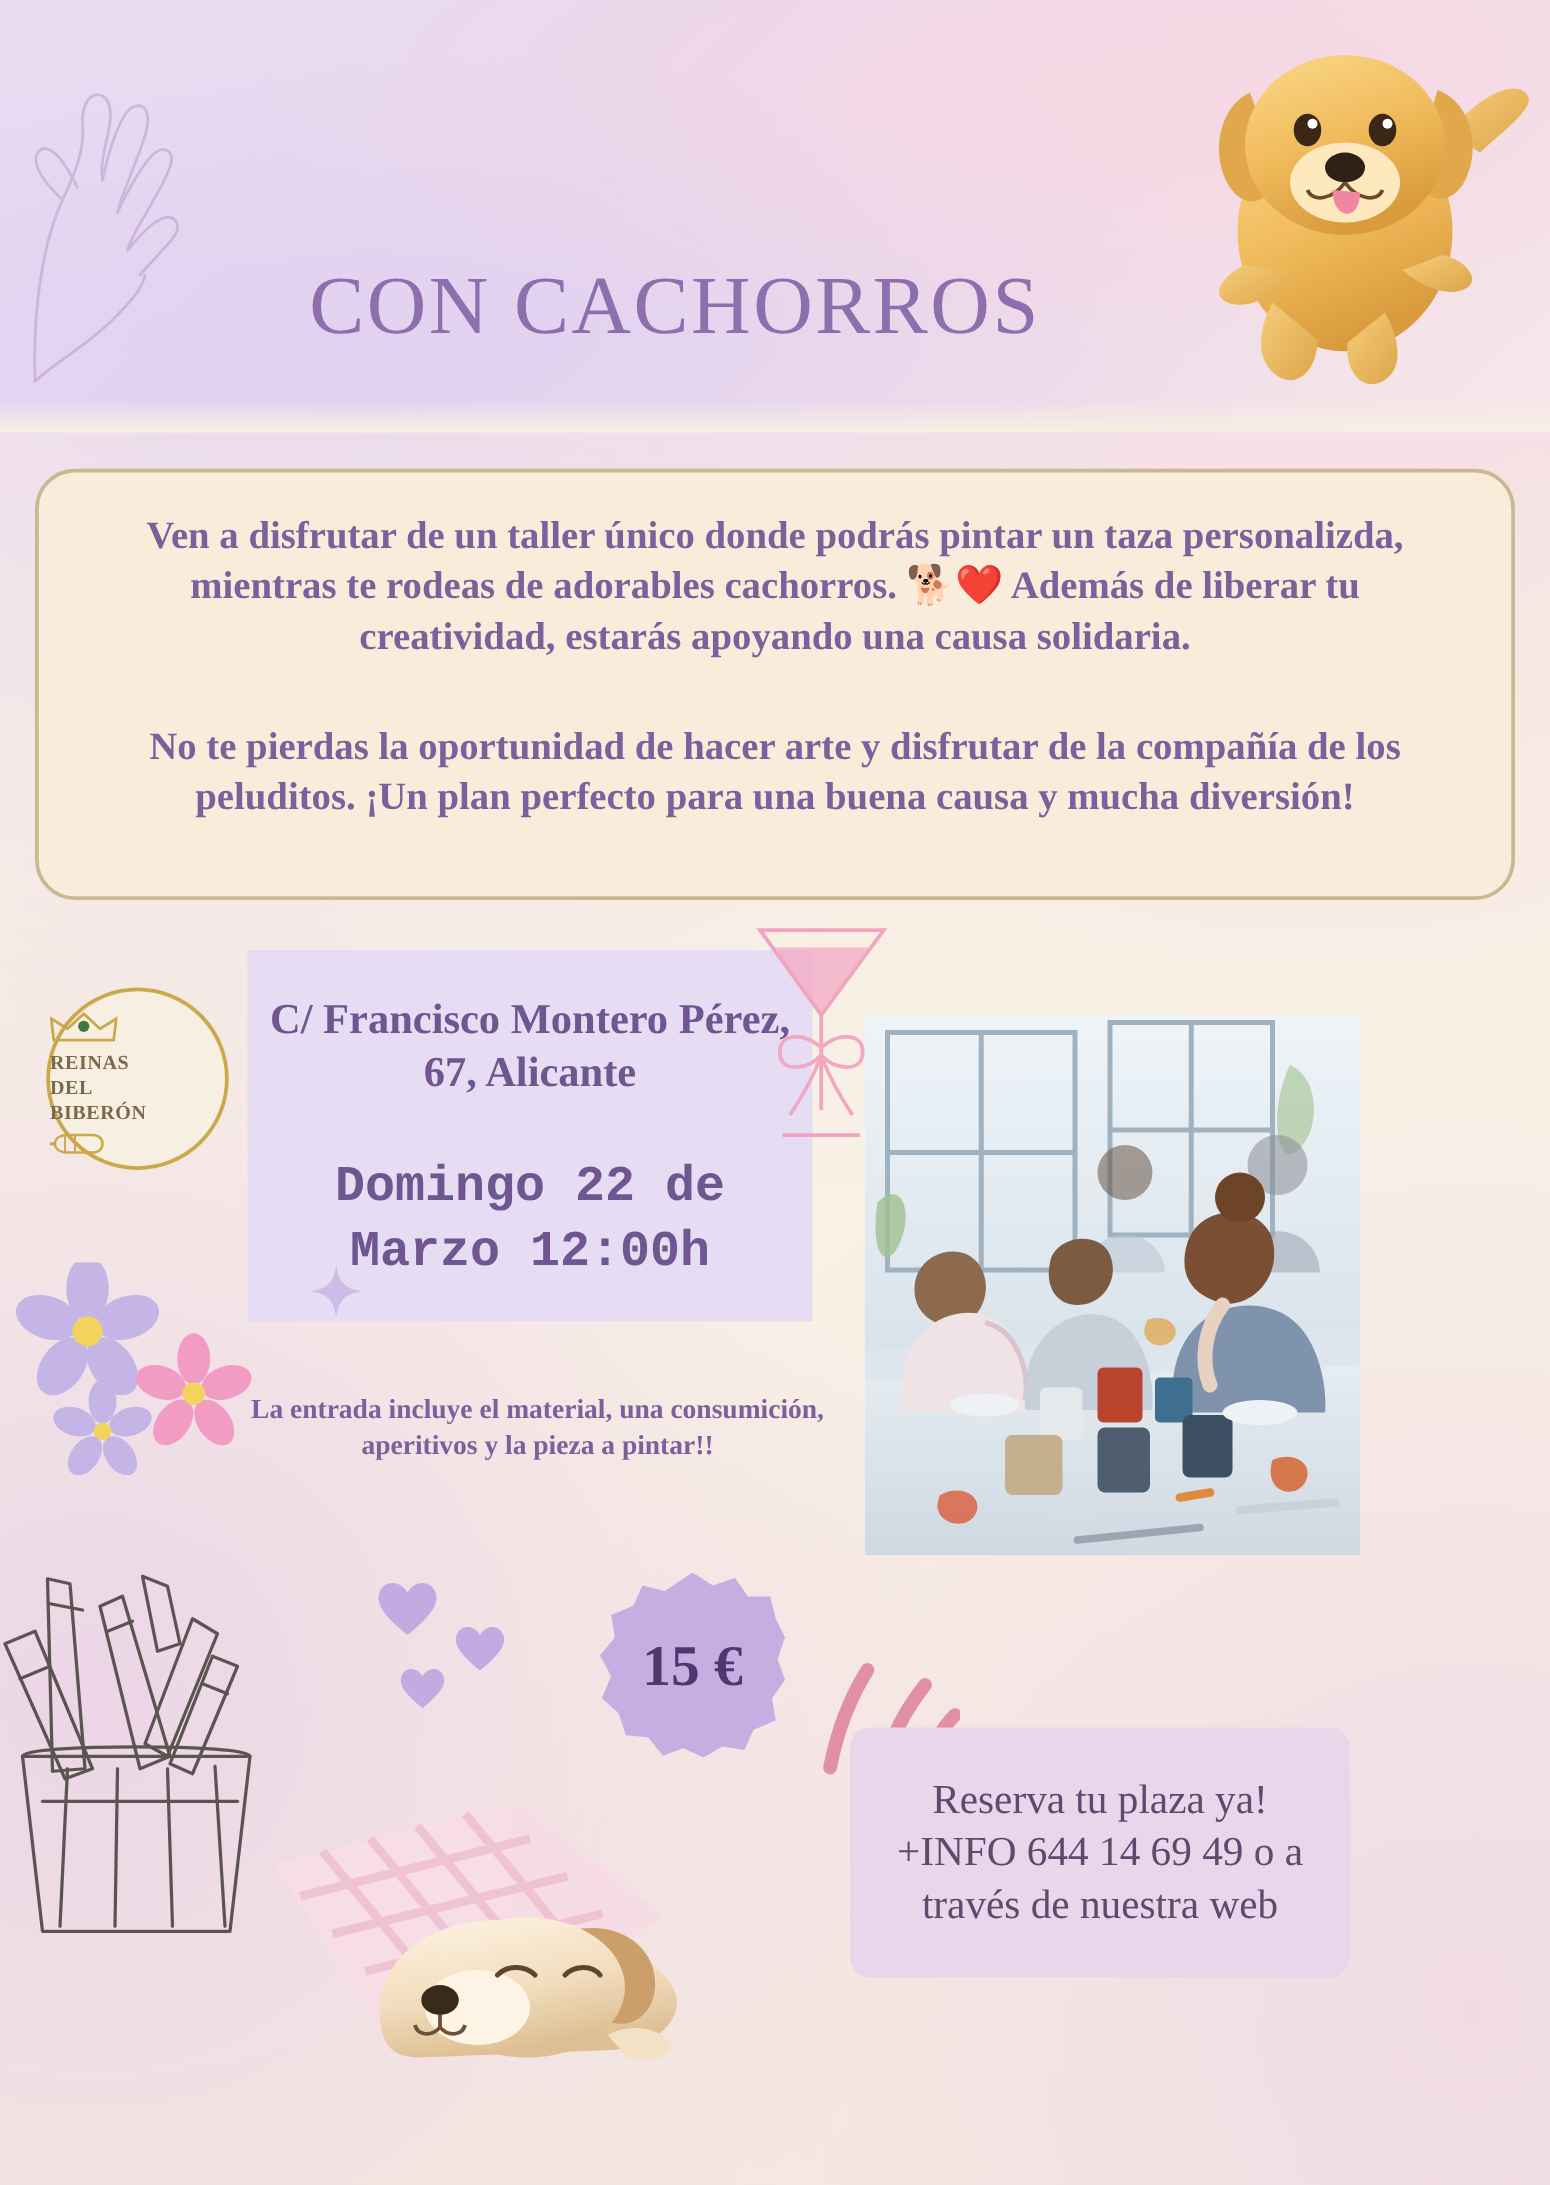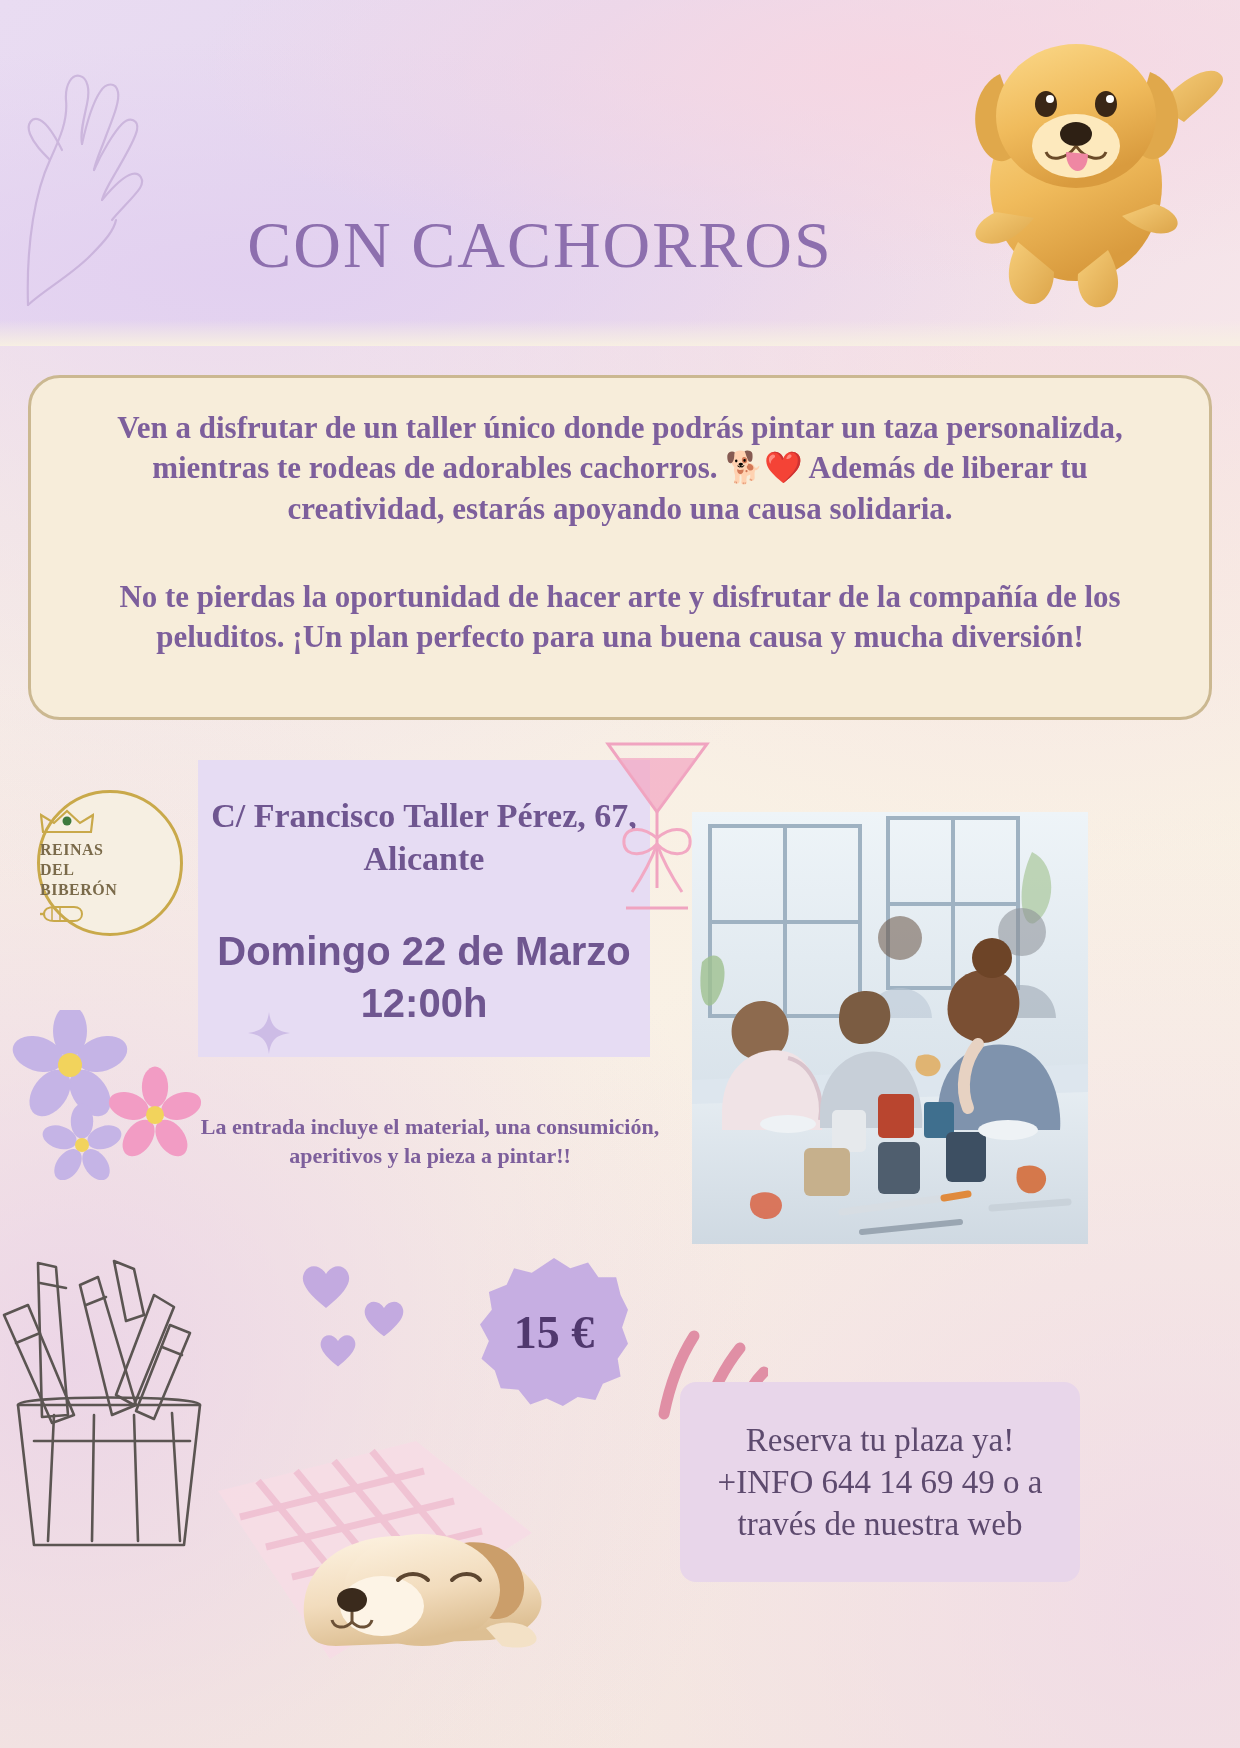--- a/index.html
+++ b/index.html
@@ -141,21 +141,21 @@
     font-size: 34px;
     line-height: 1.25;
     color: #6f5690;
   }
   .datetime {
     position: absolute;
     left: 200px;
     top: 925px;
     width: 448px;
     text-align: center;
-    font-family: Liberation Sans, sans-serif;
+    font-family: Liberation Mono, monospace;
     font-weight: bold;
     font-size: 40px;
     line-height: 1.3;
     color: #6f5690;
   }
   .sparkle {
     position: absolute;
     left: 248px;
     top: 1012px;
     width: 42px;
@@ -348,21 +348,21 @@
     <path d="M150 136 C160 150 176 152 180 142" stroke="#6a4a28" stroke-width="3" fill="none"></path>
     <path d="M140 142 C140 166 162 168 162 144 Z" fill="#ef87a3"></path>
   </svg>
 
   <div class="desc-box">
     <p class="desc-p">Ven a disfrutar de un taller único donde podrás pintar un taza personalizda,  mientras te rodeas de adorables cachorros. 🐕❤️ Además de liberar tu creatividad, estarás apoyando una causa solidaria.</p>
     <p class="desc-p">No te pierdas la oportunidad de hacer arte y disfrutar de la compañía de los peluditos. ¡Un plan perfecto para una buena causa y mucha diversión!</p>
   </div>
 
   <div class="lilac-panel"></div>
-  <div class="address">C/ Francisco Taller Pérez, 67, Alicante</div>
+  <div class="address">C/ Francisco Montero Pérez, 67, Alicante</div>
   <div class="datetime">Domingo 22 de Marzo 12:00h</div>
 
   <svg class="sparkle" viewBox="0 0 42 42">
     <path d="M21 0 C23 14 28 19 42 21 C28 23 23 28 21 42 C19 28 14 23 0 21 C14 19 19 14 21 0 Z" fill="#cdbce6"></path>
   </svg>
 
   <div class="logo-badge">
     <svg class="logo-crown" width="54" height="26" viewBox="0 0 54 26">
       <path d="M3 23 L1 6 L14 14 L27 2 L40 14 L53 6 L51 23 Z" fill="none" stroke="#c9a94a" stroke-width="2.2"></path>
       <circle cx="27" cy="12" r="4.5" fill="#3e7a3e"></circle>

